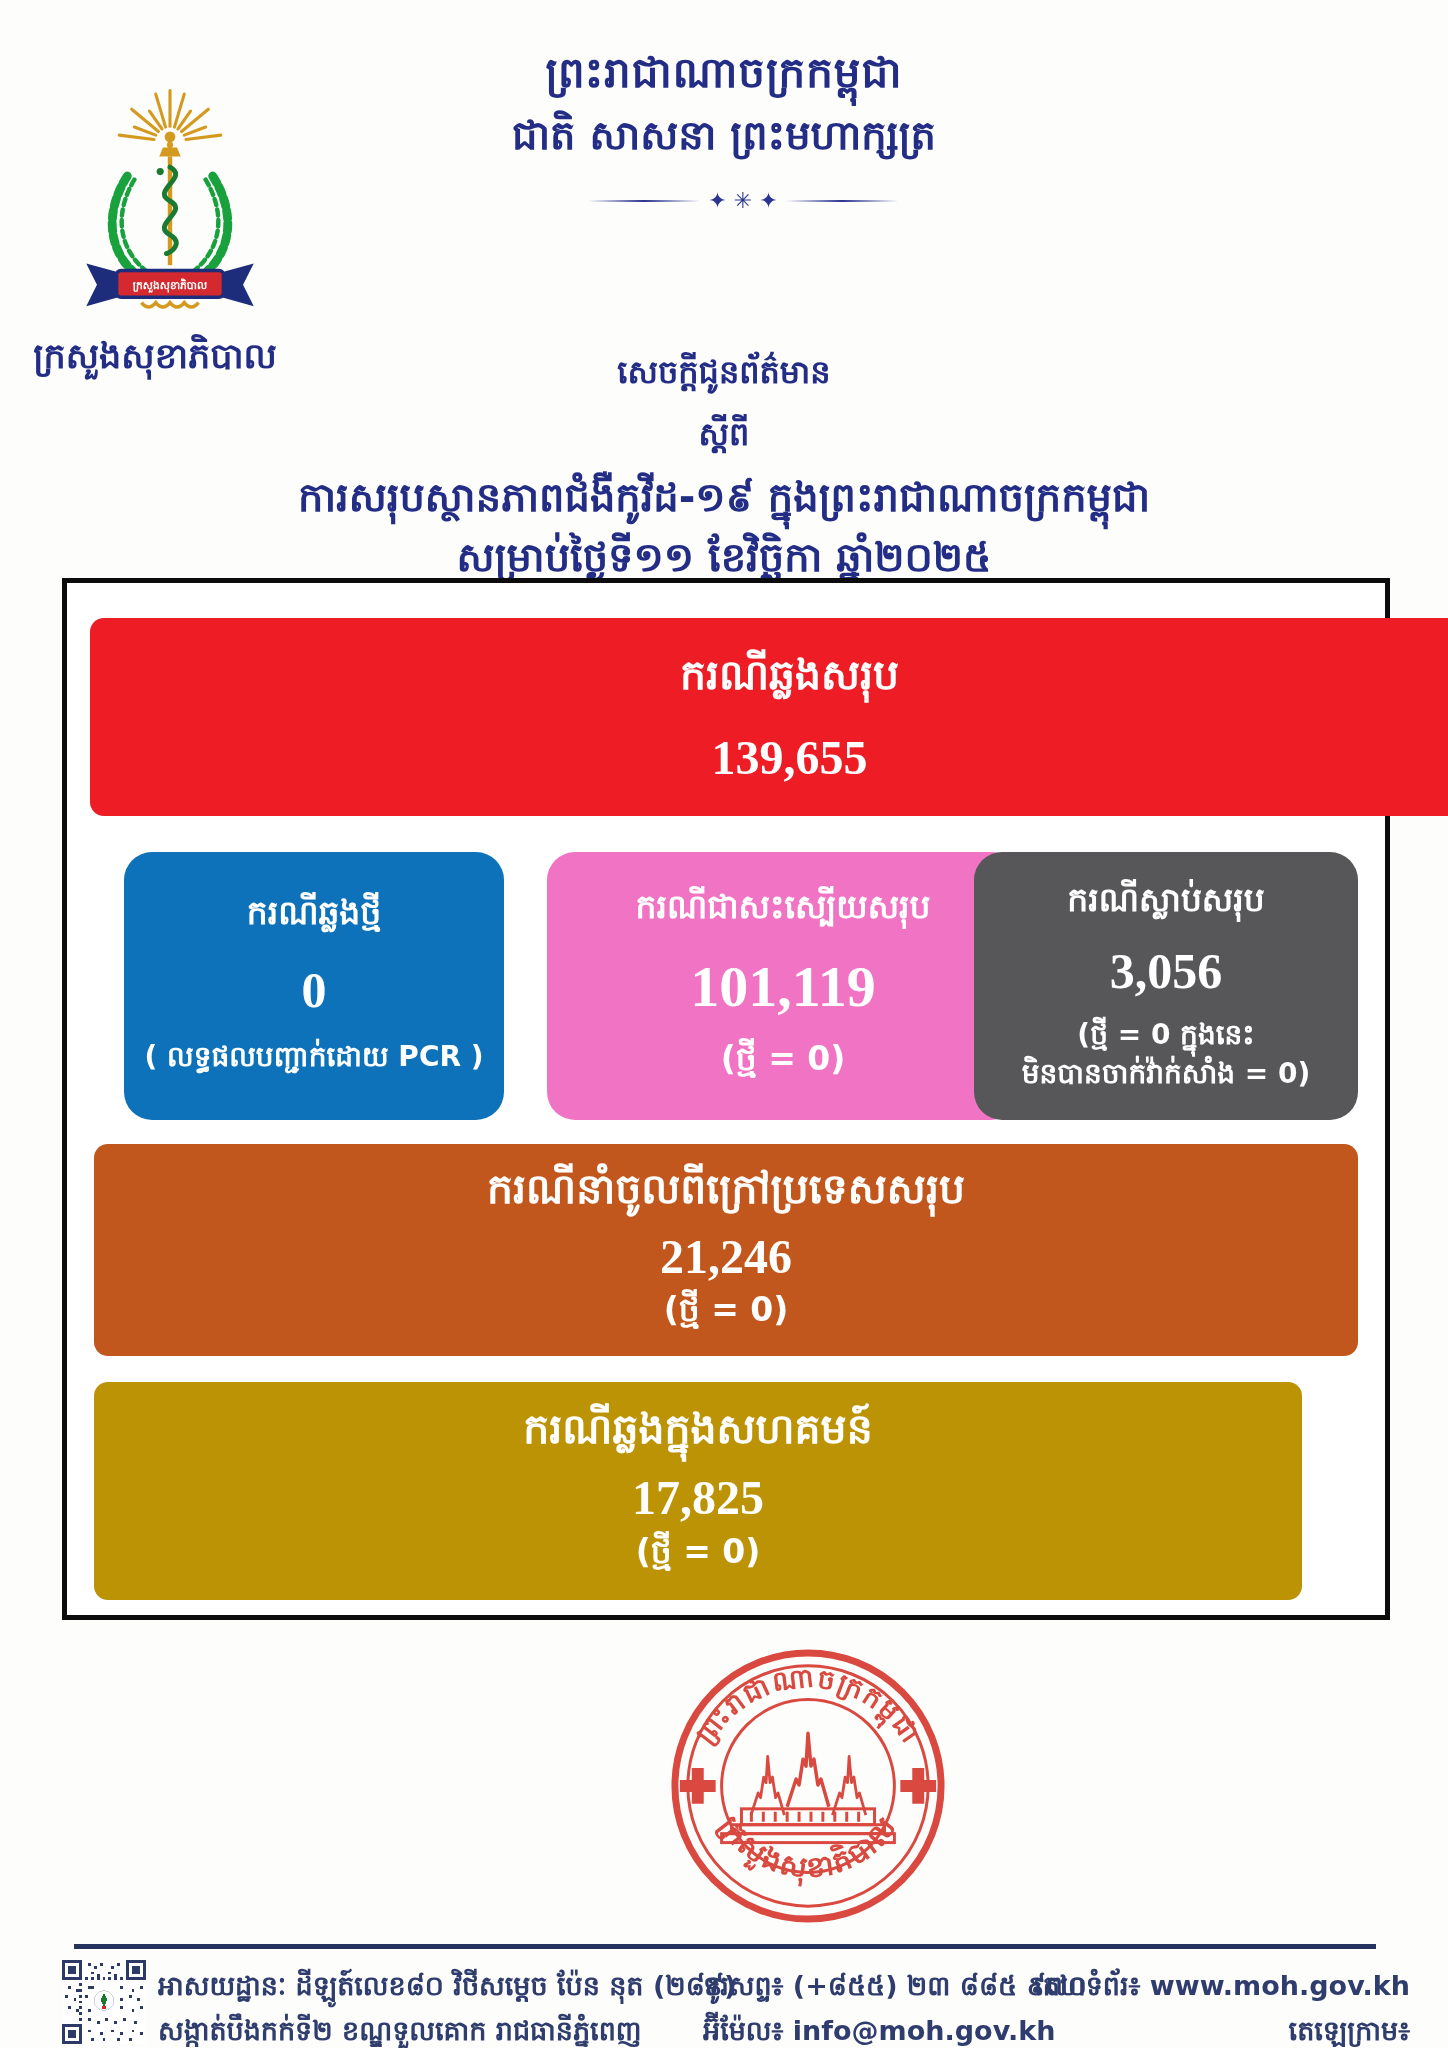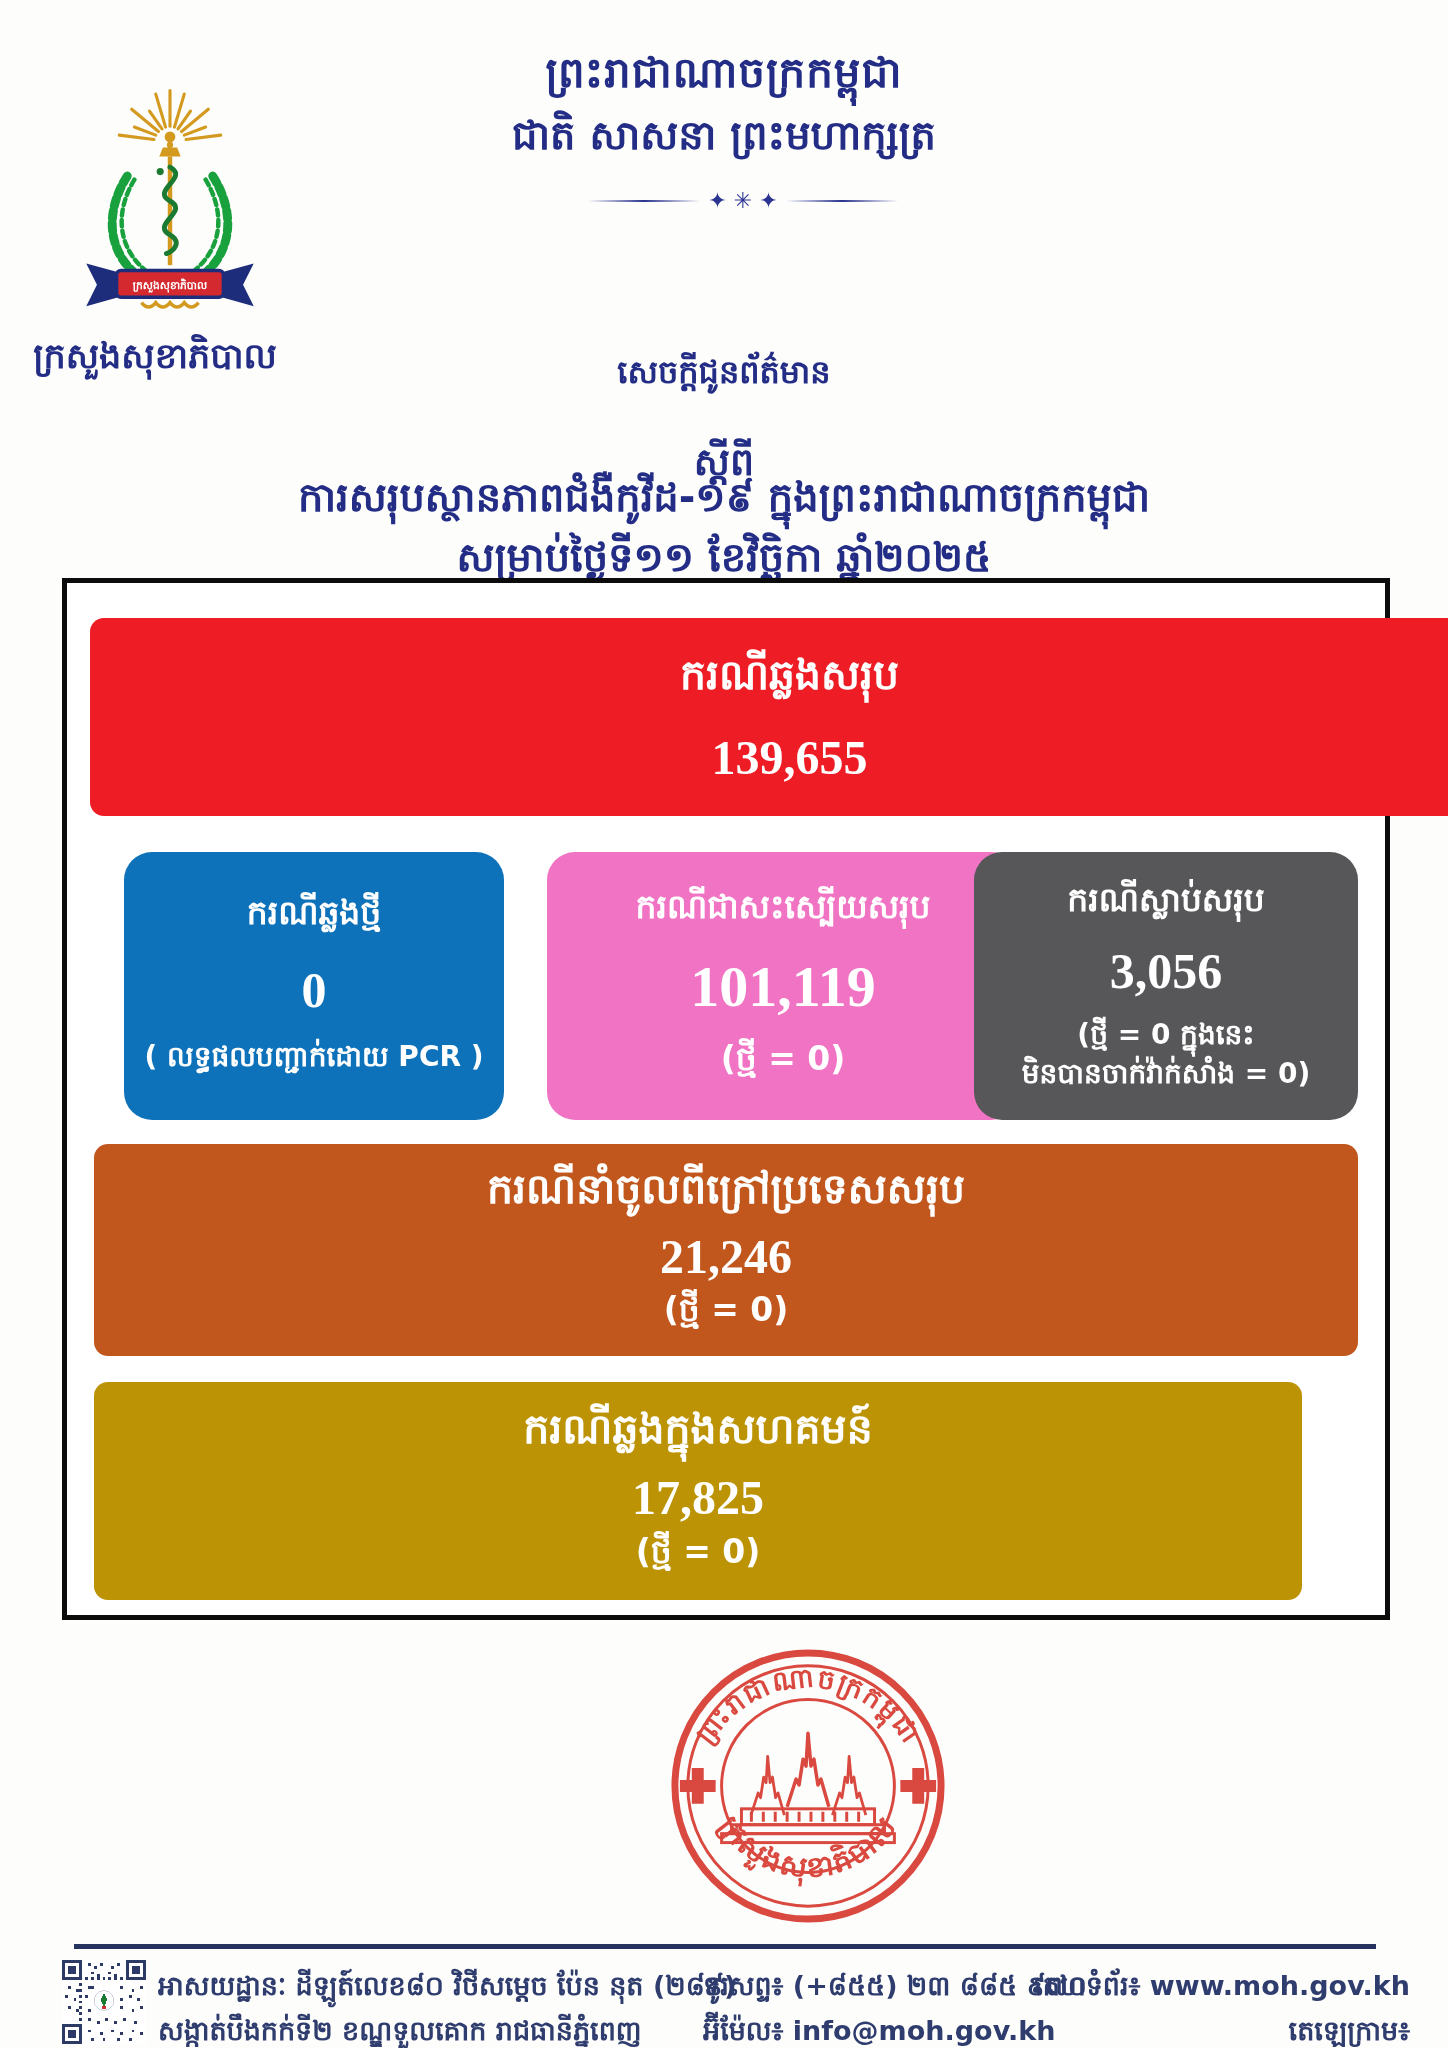--- a/index.html
+++ b/index.html
@@ -18,21 +18,21 @@
   .divider { top:188px; left:588px; width:310px; display:flex; align-items:center; gap:8px; }
   .divider .line { flex:1; height:2px; background:linear-gradient(90deg, rgba(35,45,133,0), #2b3490, rgba(35,45,133,0)); }
   .divider .orn { font-size:22px; color:#2b3490; white-space:nowrap; }
 
   
   .logo-svg { left:72px; top:50px; width:196px; height:286px; }
   .ministry-name { left:10px; top:334px; width:290px; text-align:center; font-size:35px; font-weight:bold; }
 
   
   .t1 { top:352px; font-size:32px; font-weight:bold; }
-  .t2 { top:414px; font-size:38px; font-weight:bold;margin-top:24px; }
+  .t2 { top:414px; font-size:32px; font-weight:bold; }
   .t3 { top:472px; font-size:40px; font-weight:bold; }
   .t4 { top:532px; font-size:40px; font-weight:bold; }
 
   
   .main-box { left:62px; top:578px; width:1328px; height:1042px; border:5px solid #0c0c0c; background:#ffffff; }
 
   .banner, .card {
     position:absolute; color:#ffffff; display:flex; flex-direction:column;
     align-items:center; justify-content:space-evenly; text-align:center;
   }

